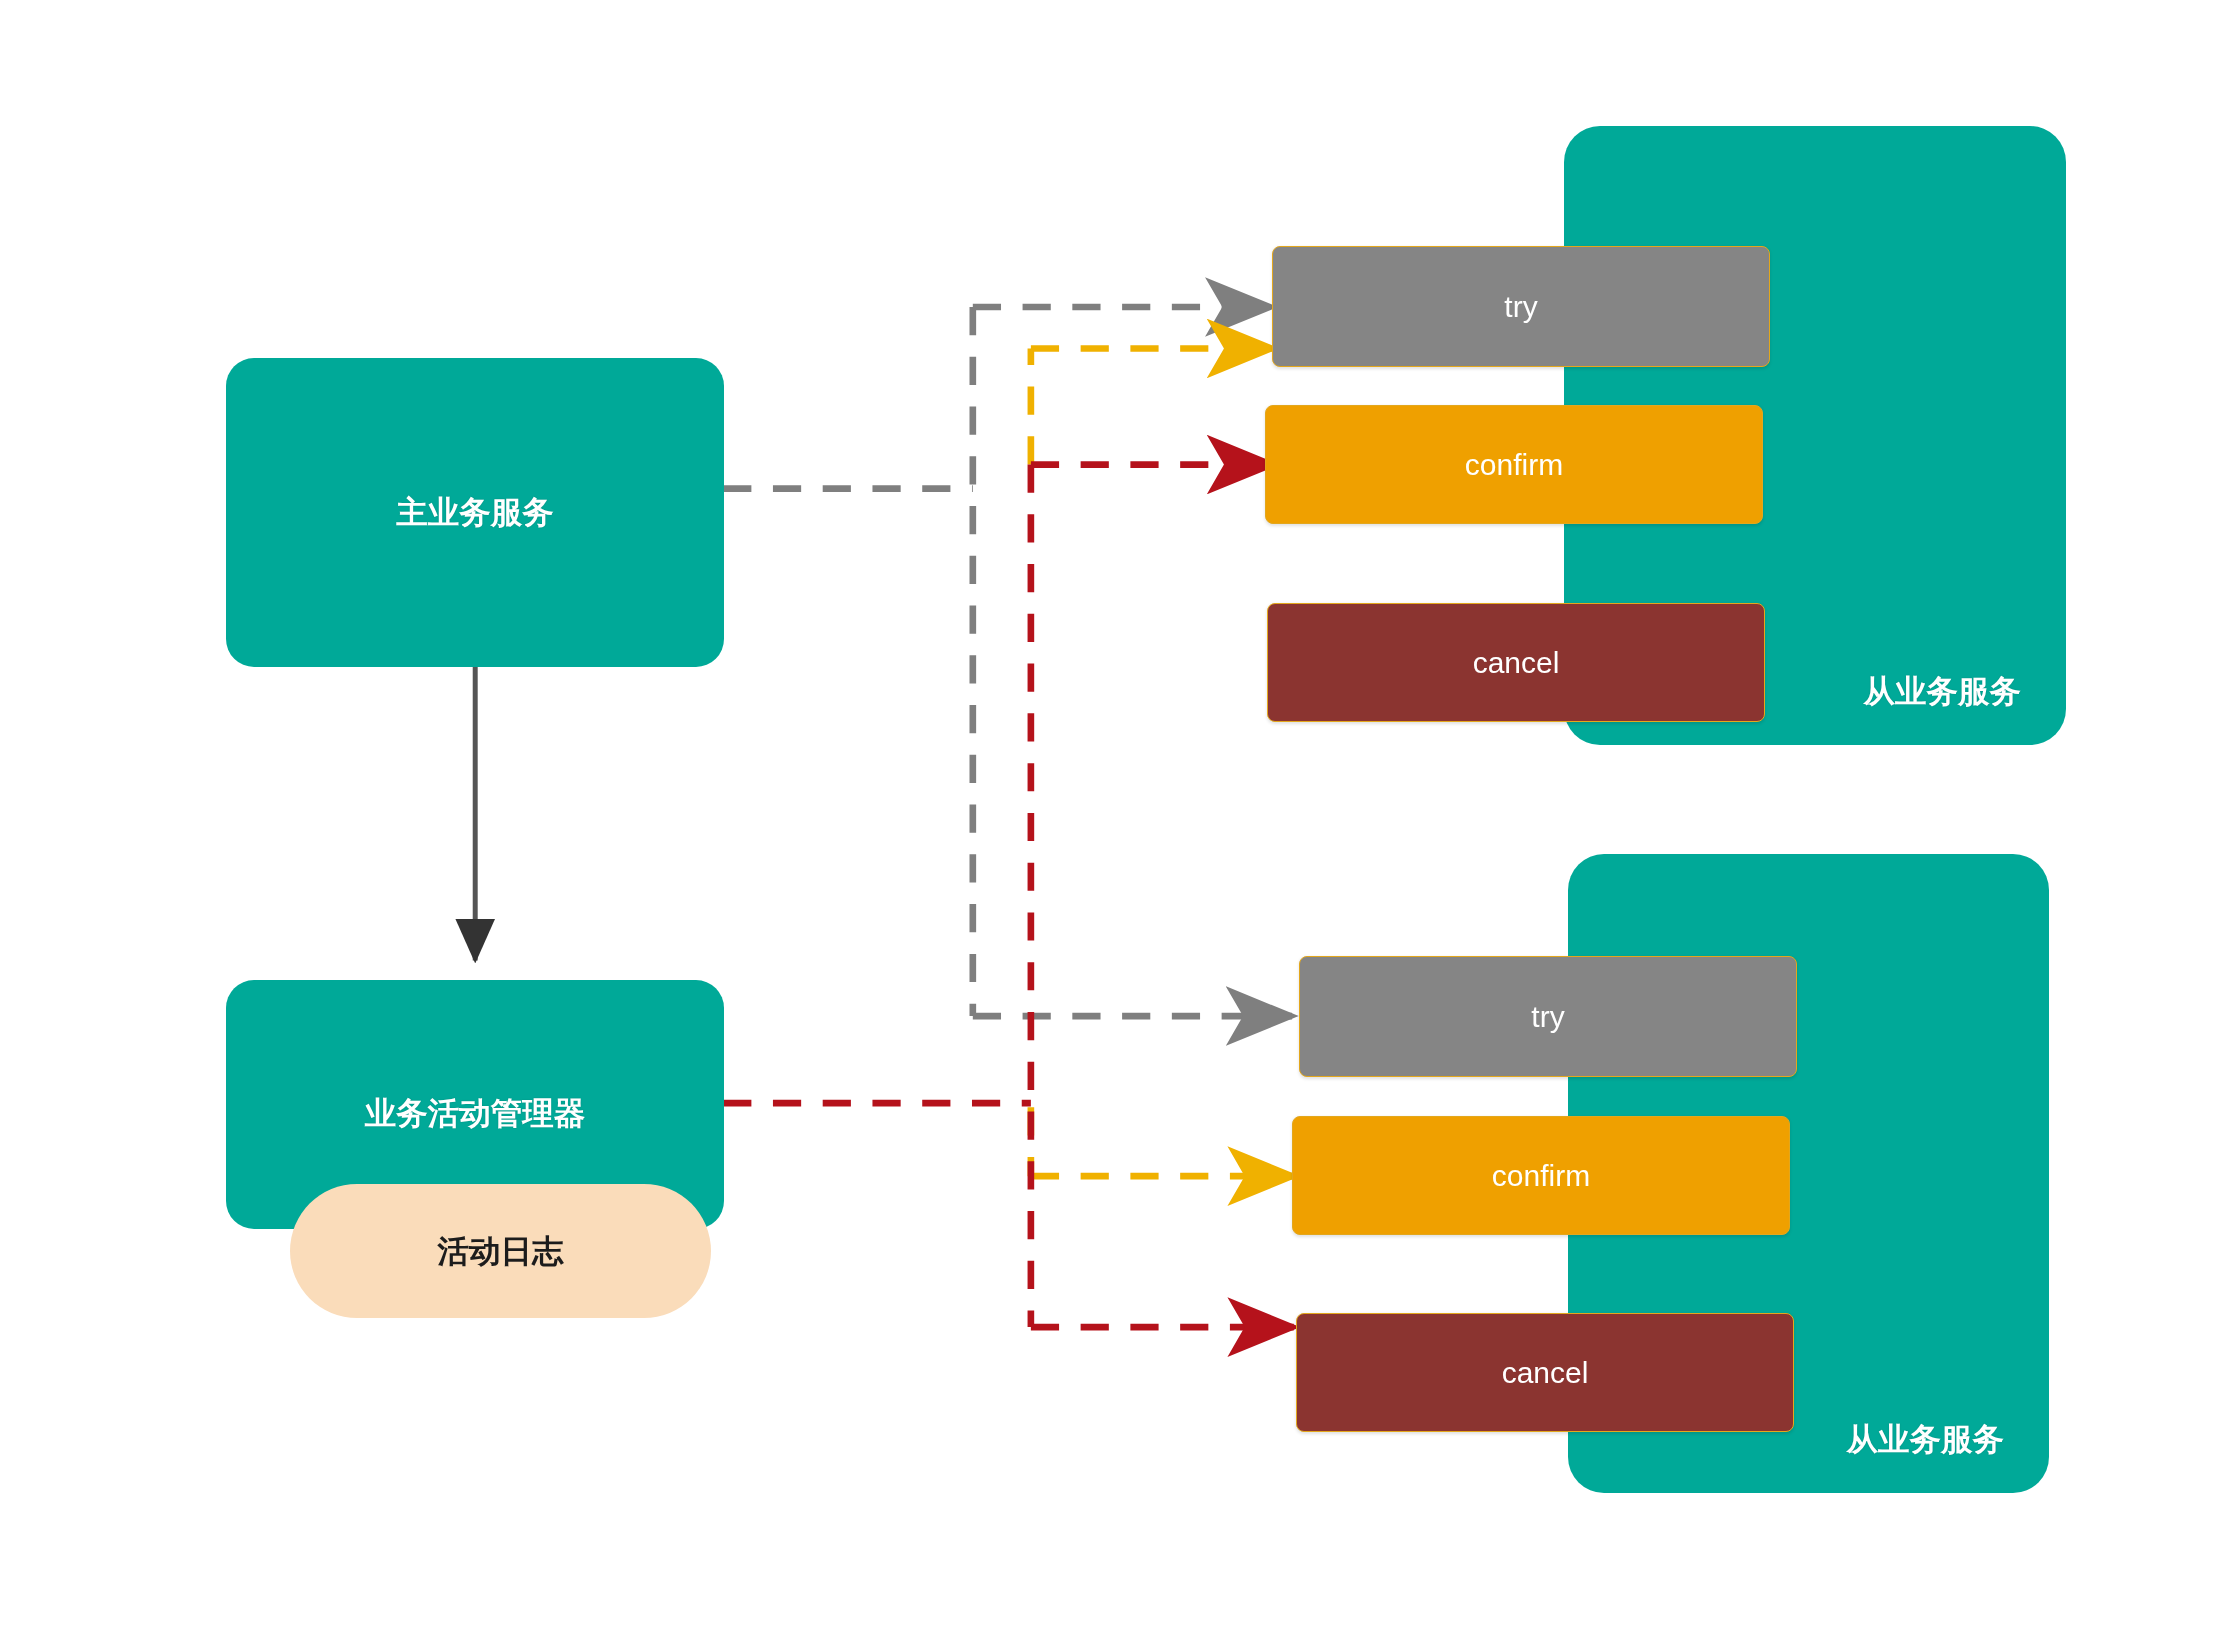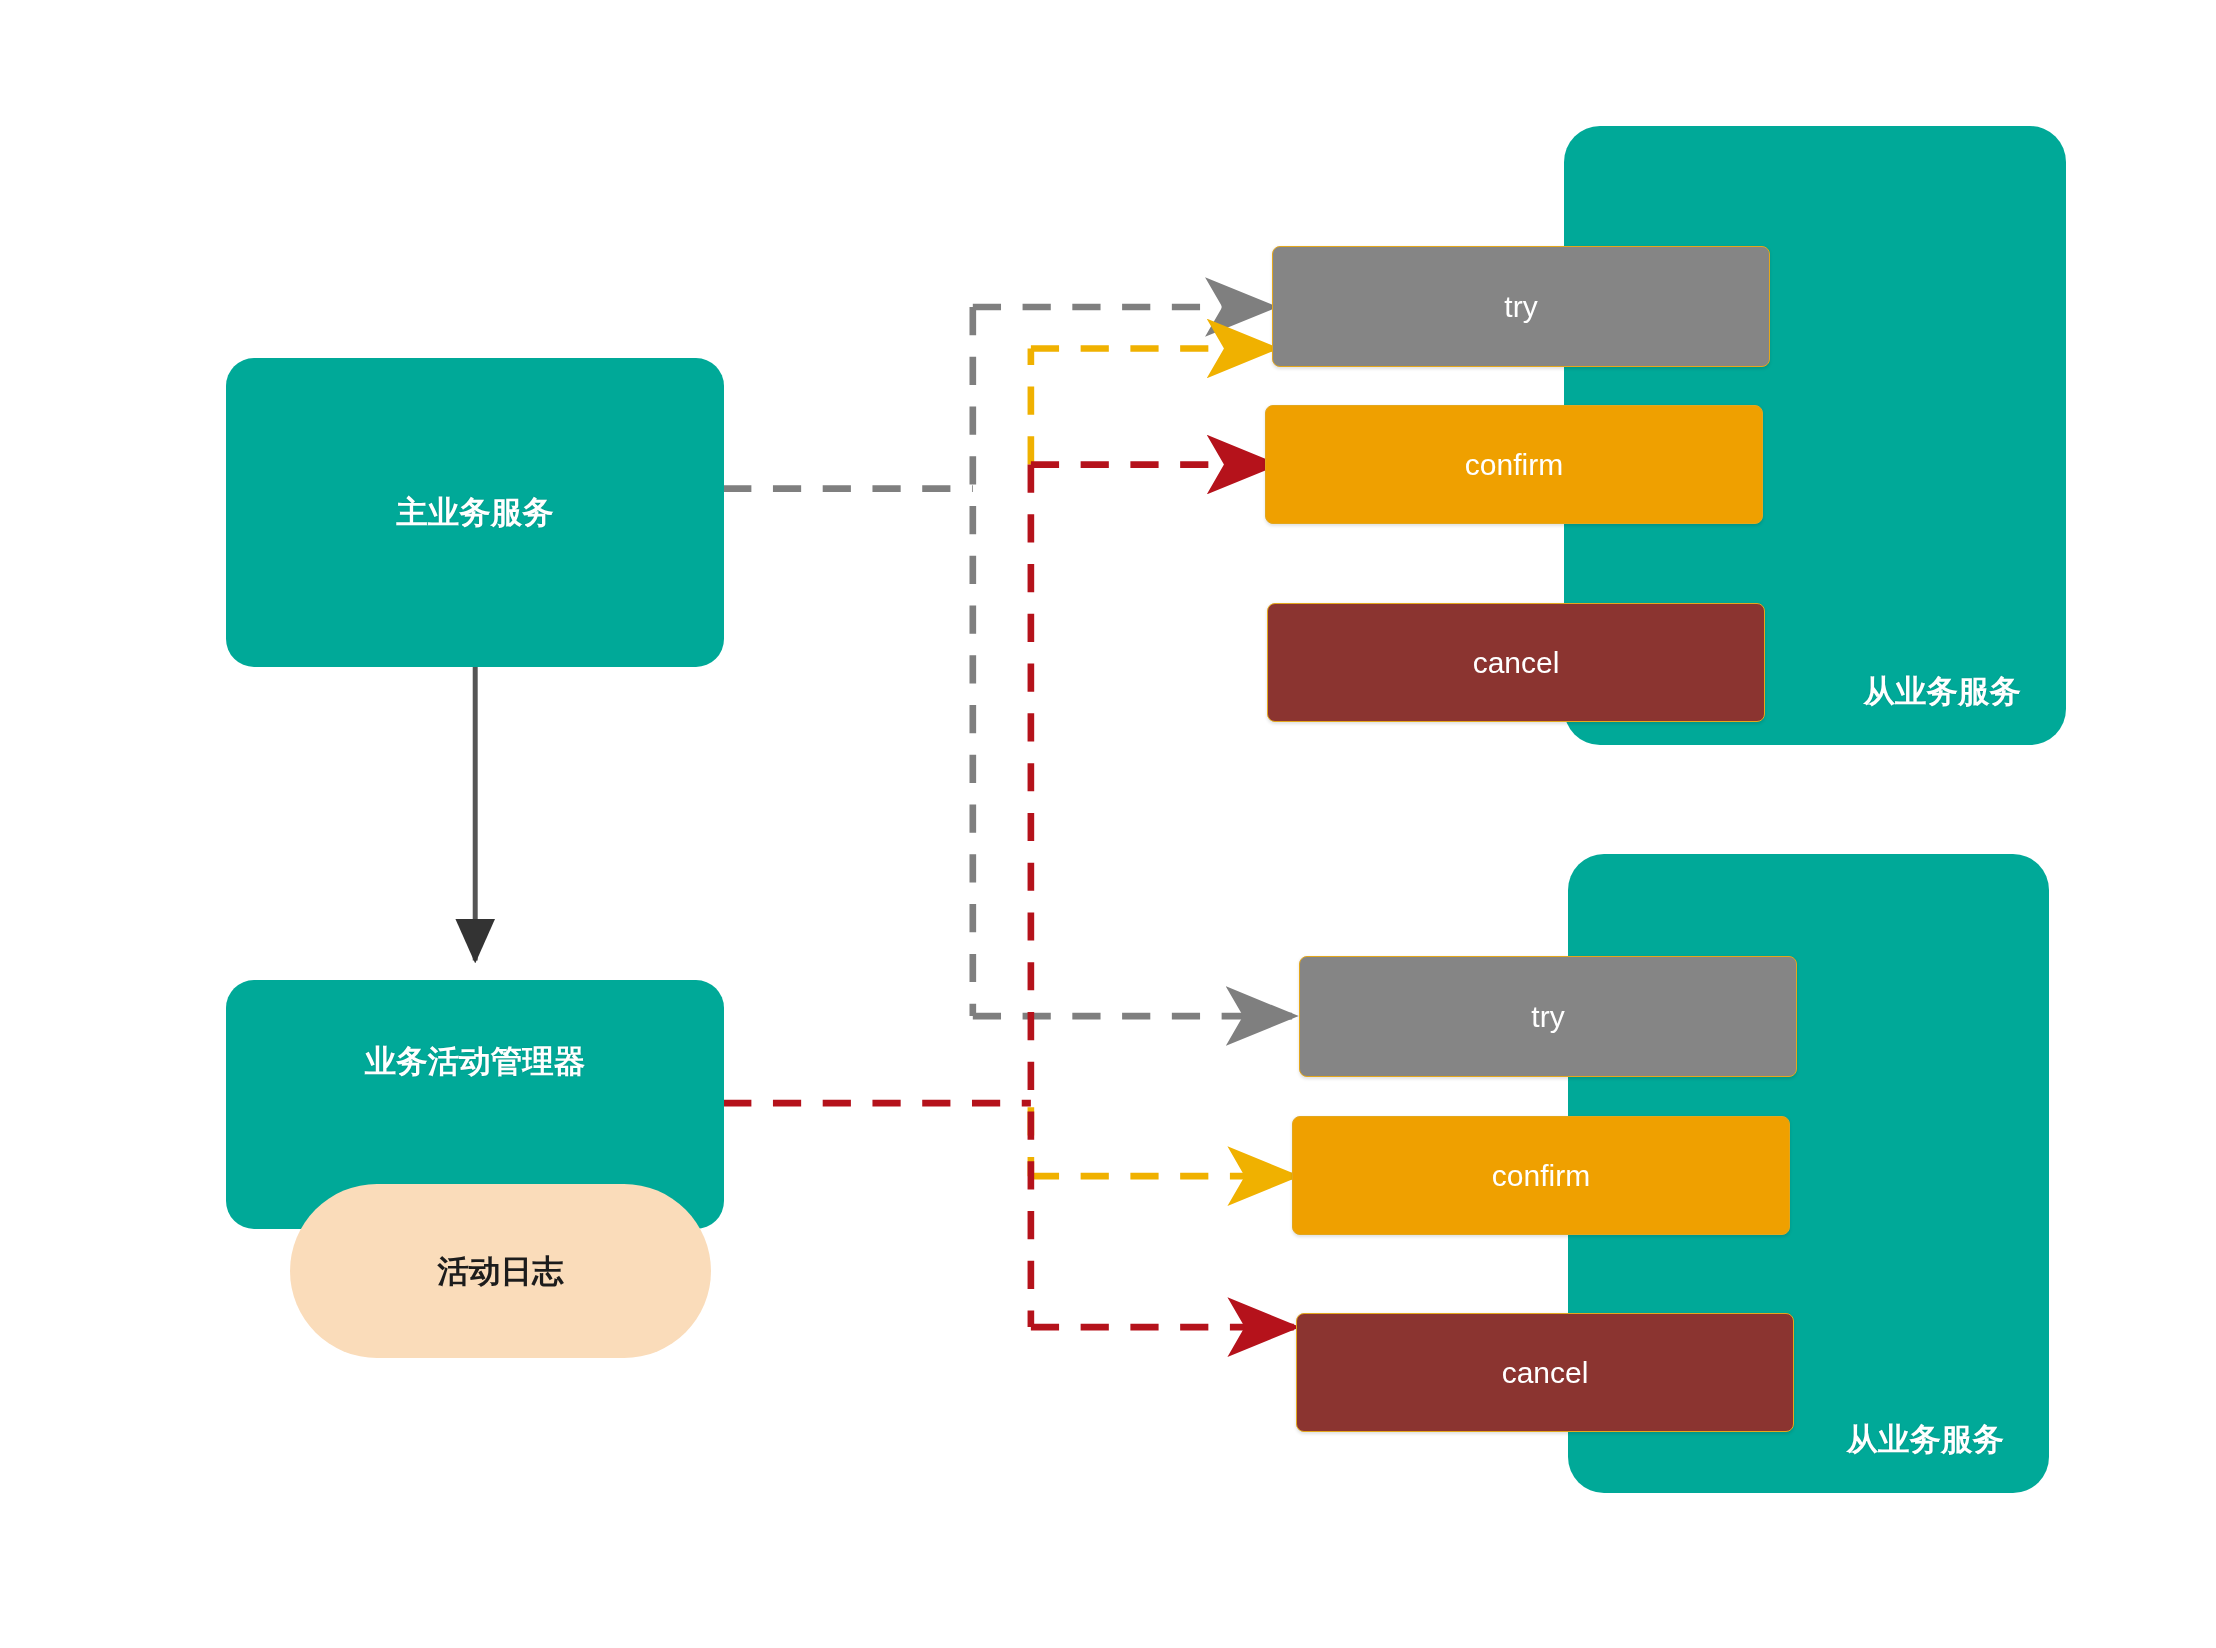--- a/index.html
+++ b/index.html
@@ -154,25 +154,25 @@
       <path d="M1243,560 L1535,560" marker-end="url(#ah-red)"></path>
 
       <path d="M1243,1600 L1560,1600" marker-end="url(#ah-red)"></path>
     </g>
   </svg>
 
   <div class="node teal-box layer-box" style="left:226px; top:358px; width:498px; height:309px;">
     <span class="label">主业务服务</span>
   </div>
 
-  <div class="node teal-box layer-box" style="left:226px; top:980px; width:498px; height:249px; align-items:flex-start; padding-top:64px;">
+  <div class="node teal-box layer-box" style="left:226px; top:980px; width:498px; height:249px; align-items:flex-start; padding-top:116px;">
     <span class="label">业务活动管理器</span>
   </div>
 
-  <div class="node peach-pill layer-peach" style="left:290px; top:1184px; width:421px; height:174px;">
+  <div class="node peach-pill layer-peach" style="left:290px; top:1184px; width:421px; height:134px;">
     <span class="label">活动日志</span>
   </div>
 
   <div class="node action-pill pill-try layer-pill" style="left:1272px; top:246px; width:498px; height:121px;">
     <span class="label">try</span>
   </div>
 
   <div class="node action-pill pill-confirm layer-pill" style="left:1265px; top:405px; width:498px; height:119px;">
     <span class="label">confirm</span>
   </div>

